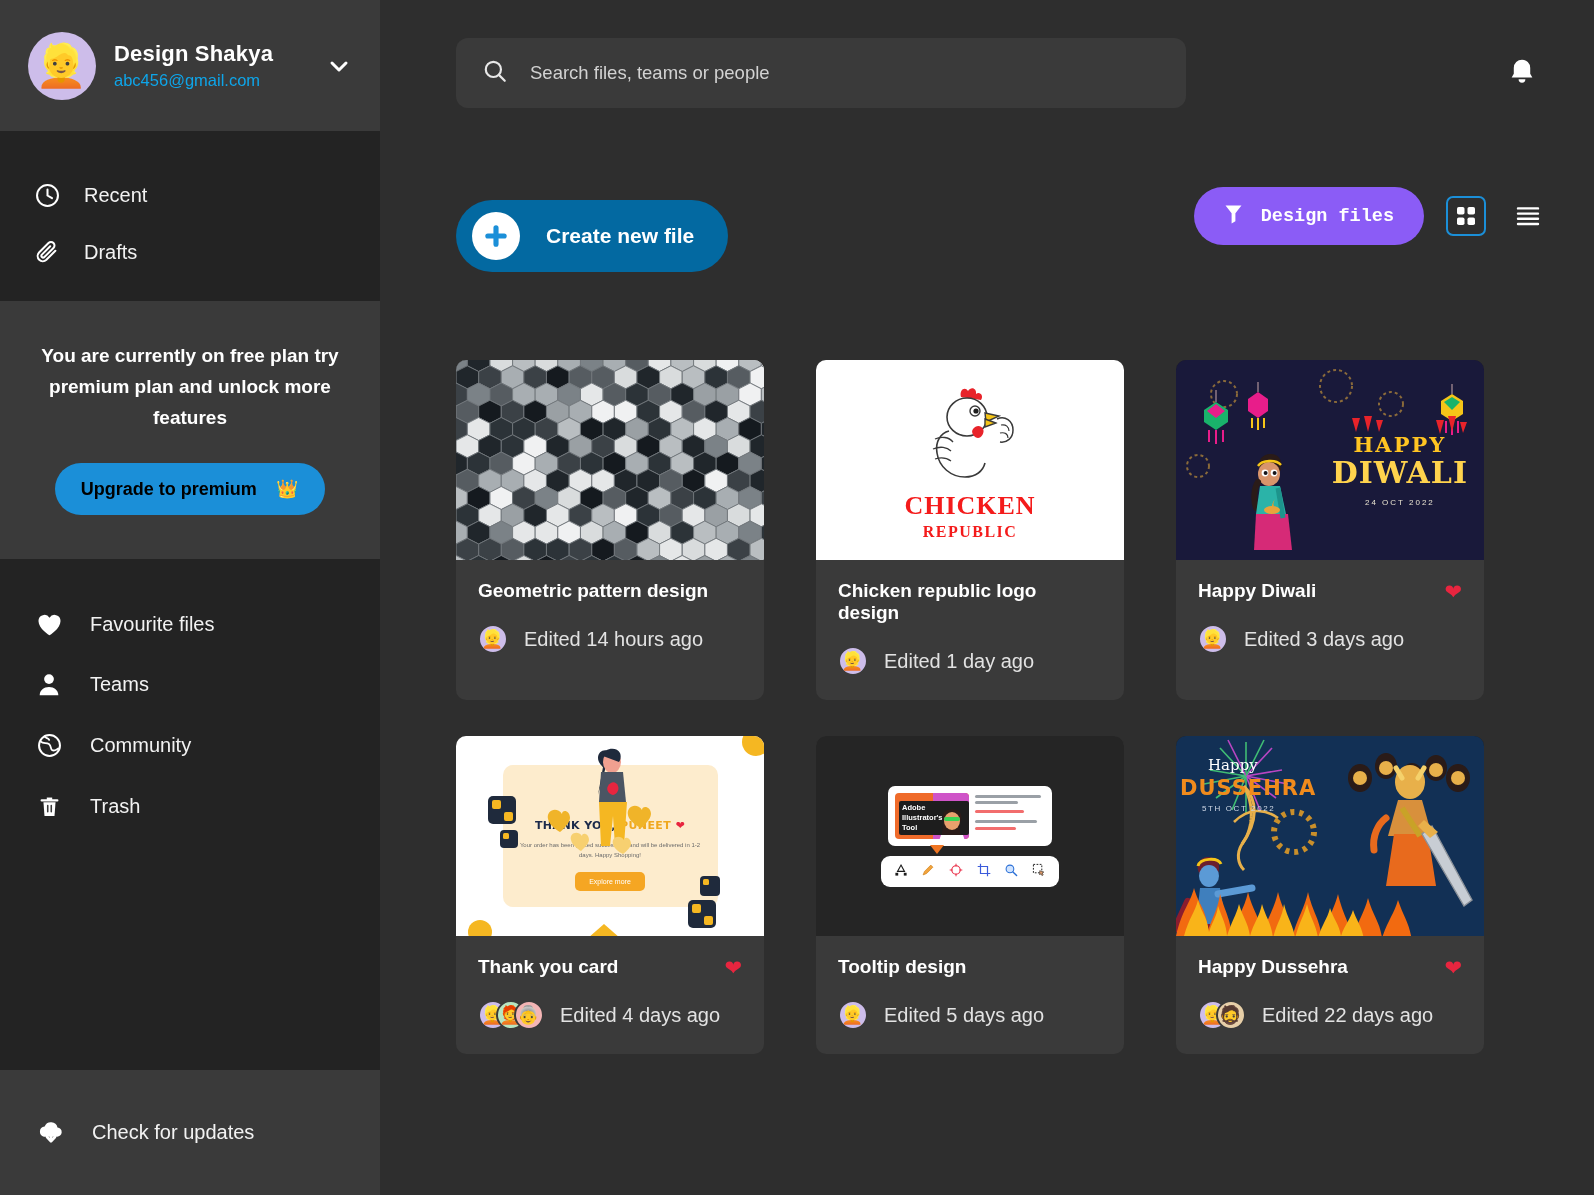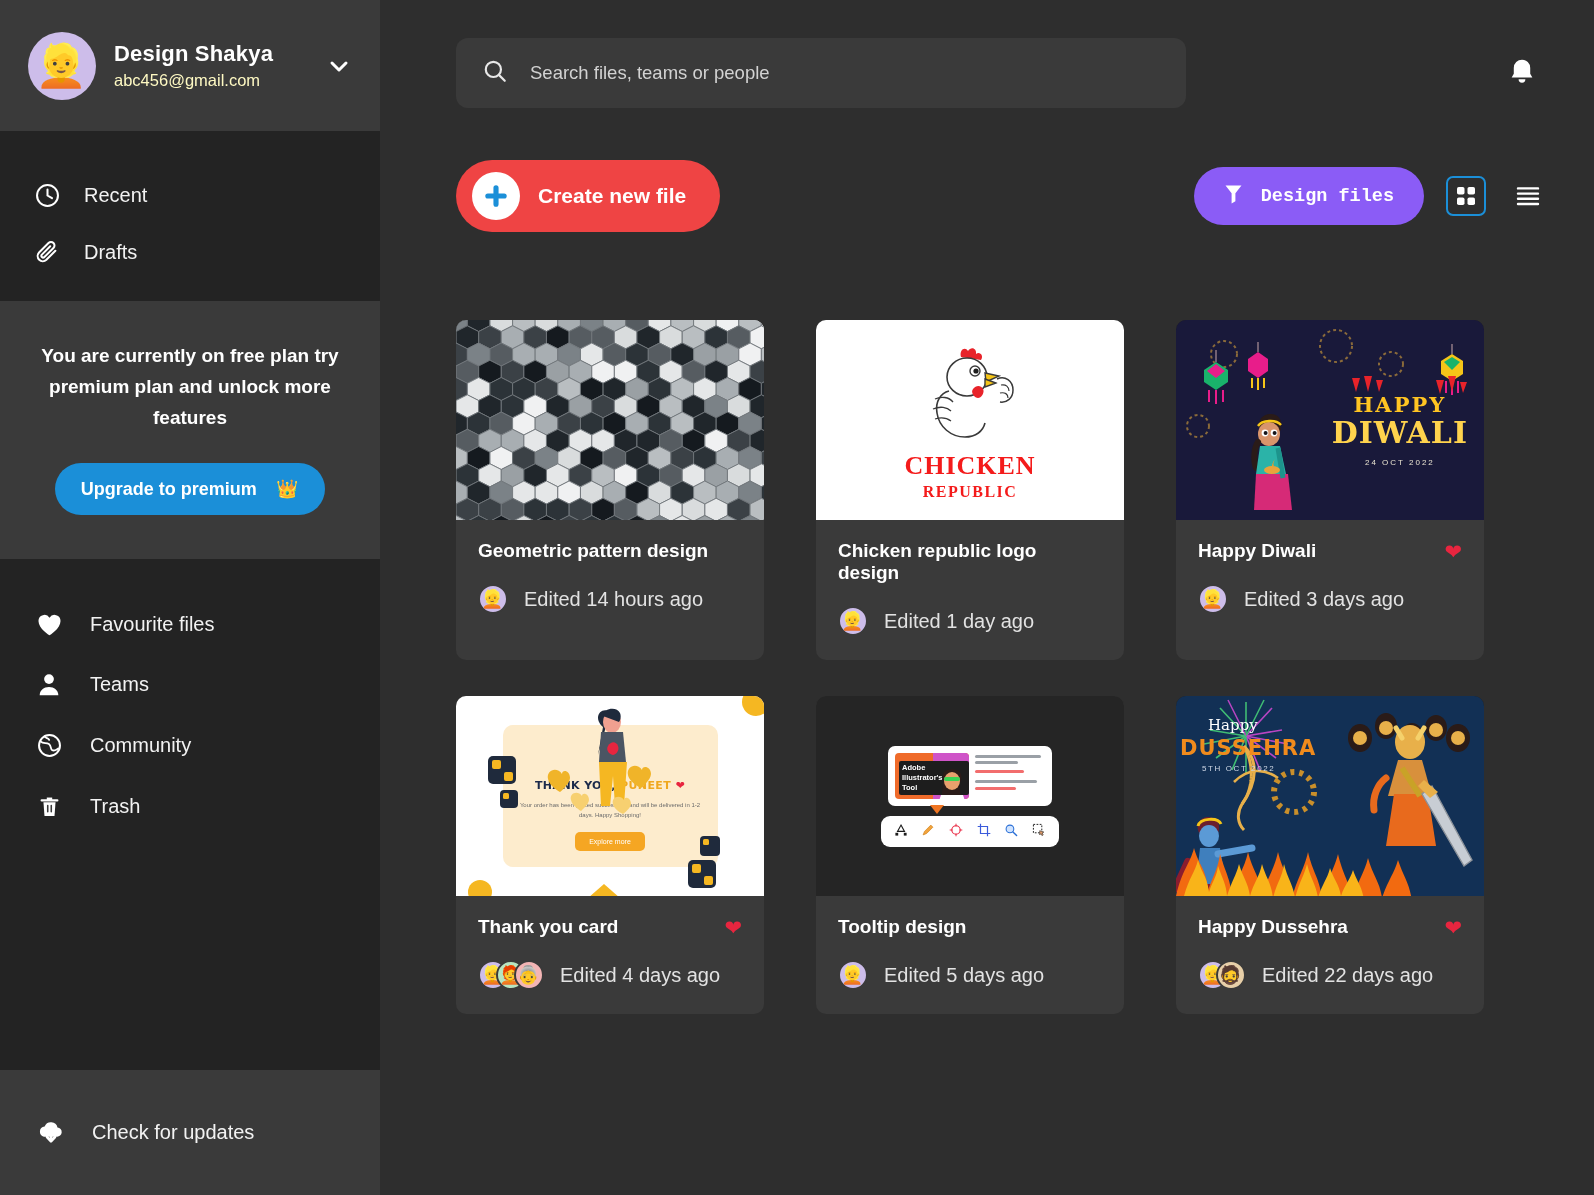--- a/index.html
+++ b/index.html
@@ -12,31 +12,31 @@
   .app { display:flex; width:1594px; height:1195px; }
 
   
   .sidebar { width:380px; height:1195px; background:#232323; display:flex; flex-direction:column; flex:0 0 380px; }
 
   .profile { height:131px; background:#3a3a3a; display:flex; align-items:center; padding:0 28px; gap:18px; }
   .avatar-lg { width:68px; height:68px; border-radius:50%; background:#cdbdea; flex:0 0 68px;
                display:flex; align-items:center; justify-content:center; font-size:42px; line-height:1; overflow:hidden; }
   .profile-text { flex:1; min-width:0; }
   .profile-name { font-size:22px; font-weight:bold; color:#fff; letter-spacing:.2px; }
-  .profile-email { font-size:16.5px; color:#fef9c3; margin-top:4px; }
+  .profile-email { font-size:16.5px; color:#0ea5e9; margin-top:4px; }
   .chev { width:26px; flex:0 0 26px; display:flex; align-items:center; justify-content:center; }
 
   .nav-top { padding:36px 0 20px 0; }
   .nav-item { display:flex; align-items:center; gap:22px; padding:15px 0 15px 32px; cursor:pointer; }
   .nav-item .ico { width:30px; flex:0 0 30px; display:flex; align-items:center; justify-content:center; color:#fff; }
   .nav-label { font-size:20px; color:#f2f2f2; }
 
   .promo { background:#3a3a3a; padding:40px 34px 44px 34px; text-align:center; }
   .promo-text { font-size:19px; line-height:1.62; color:#fff; font-weight:600; }
-  .promo-btn { margin:30px auto 0 auto; background:#1b8fd8; color:#ffffff; border:none;
+  .promo-btn { margin:30px auto 0 auto; background:#1b8fd8; color:#000000; border:none;
                border-radius:40px; padding:15px 26px; font-size:18px; font-weight:bold;
                font-family:"Liberation Sans", sans-serif; cursor:pointer;
                display:flex; align-items:center; gap:20px; }
 
   .nav-bottom { padding:36px 0 16px 0; flex:1; }
   .nav-bottom .nav-item { padding:17px 0 17px 34px; gap:26px; }
 
   .sidebar-footer { height:125px; background:#3a3a3a; display:flex; align-items:center; padding-left:36px; gap:26px; cursor:pointer; }
   .sidebar-footer .nav-label { font-size:20px; }
 
@@ -45,23 +45,23 @@
 
   .topbar { display:flex; align-items:center; padding:38px 50px 0 76px; gap:30px; }
   .search { flex:1; max-width:730px; height:70px; background:#3a3a3a; border-radius:12px;
             display:flex; align-items:center; padding:0 26px; gap:22px; }
   .search input { flex:1; background:transparent; border:none; outline:none; color:#ddd;
                   font-size:18.5px; font-family:"Liberation Sans", sans-serif; }
   .search input::placeholder { color:#d2d2d2; }
   .bell { margin-left:auto; cursor:pointer; display:flex; align-items:center; justify-content:center; width:44px; height:44px; }
 
   .actionbar { display:flex; align-items:center; padding:52px 46px 0 76px; }
-  .create-btn { background:#ef4444; border:none; border-radius:40px; height:72px;
-                padding:0 34px 0 16px; display:flex; align-items:center; gap:18px; cursor:pointer;
-                font-family:"Liberation Sans", sans-serif; }
+  .create-btn { background:#0369a1; border:none; border-radius:40px; height:72px;
+                padding:0 34px 0 16px; display:flex; align-items:center; gap:26px; cursor:pointer;
+                font-family:"Liberation Sans", sans-serif;margin-top:40px; }
   .create-btn .plus { width:48px; height:48px; border-radius:50%; background:#fff;
                       display:flex; align-items:center; justify-content:center; flex:0 0 48px; }
   .create-btn .lbl { color:#fff; font-size:21px; font-weight:bold; }
 
   .right-actions { margin-left:auto; display:flex; align-items:center; gap:22px; }
   .filter-chip { background:#8b5cf6; border-radius:30px; height:58px; padding:0 30px;
                  display:flex; align-items:center; gap:18px; cursor:pointer;font-family:Liberation Mono, monospace; }
   .filter-chip .lbl { color:#fff; font-size:18.5px; font-weight:600; }
   .view-btn { width:40px; height:40px; display:flex; align-items:center; justify-content:center; cursor:pointer; border-radius:7px; }
   .view-btn.active { border:2px solid #1b8fd8; }

